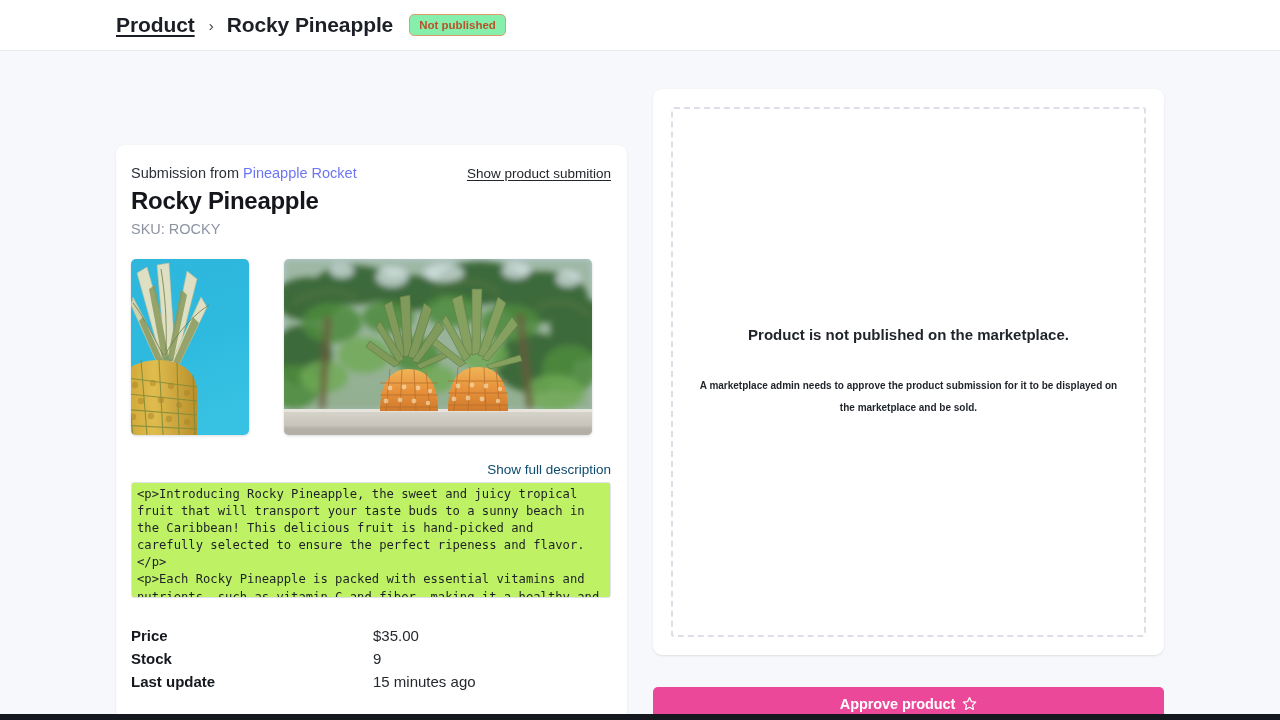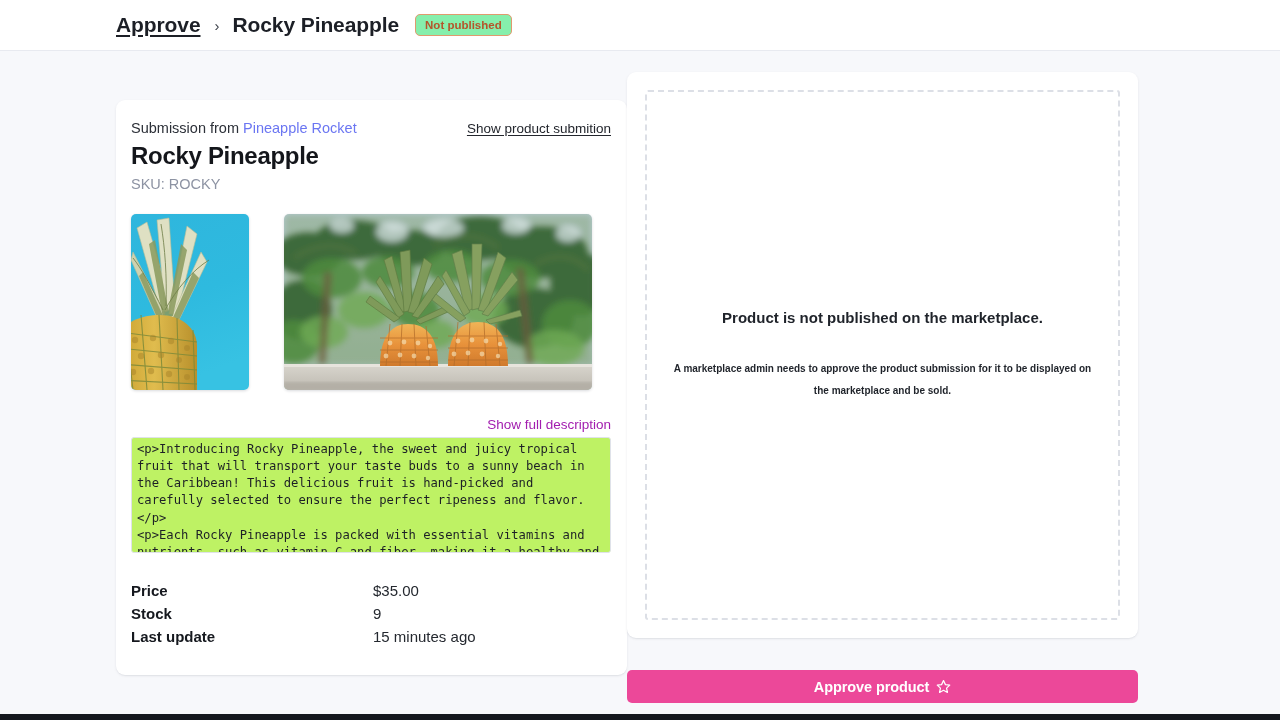--- a/index.html
+++ b/index.html
@@ -63,23 +63,24 @@
     border: 1px solid #e09a6e;
     border-radius: 5px;
     line-height: 1;
     white-space: nowrap;
   }
 
   
   .body {
     flex: 1 1 auto;
     position: relative;
-    padding: 20px 116px 16px 116px;
-    display: flex;
-    align-items: center;
+    padding: 20px 116px 0 116px;
+    display: flex;
+    gap: 26px;
+    align-items: flex-end;
   }
 
   .card {
     background: #ffffff;
     border-radius: 9px;
     box-shadow: 0 1px 3px rgba(20,25,45,0.07), 0 1px 1px rgba(20,25,45,0.04);
   }
 
   
   .left-card {
@@ -139,21 +140,21 @@
   }
   .thumb-1 { width: 118px; height: 176px; }
   .thumb-2 { width: 308px; height: 176px; }
   .thumb svg { display: block; width: 100%; height: 100%; }
 
   
   .desc-head {
     margin-top: 27px;
     text-align: right;
     font-size: 13.5px;
-    color: #a21caf;
+    color: #0c4a6e;
     cursor: pointer;
   }
   .desc-box {
     margin-top: 5px;
     height: 116px;
     overflow: hidden;
     border: 1px solid #dfe2e9;
     border-radius: 3px;
     background: #bef264;
     padding: 3px 5px 0 5px;
@@ -250,21 +251,21 @@
     background: #15181e;
   }
 </style>
 </head>
 <body>
 
 <div class="page">
 
   <div class="header">
     <div class="breadcrumb" style="display:flex;align-items:center;">
-      <span class="crumb-link">Approve</span>
+      <span class="crumb-link">Product</span>
       <span class="crumb-sep">›</span>
       <span class="crumb-current">Rocky Pineapple</span>
       <span class="badge-notpublished">Not published</span>
     </div>
   </div>
 
   <div class="body">
 
     <div class="card left-card">
 

